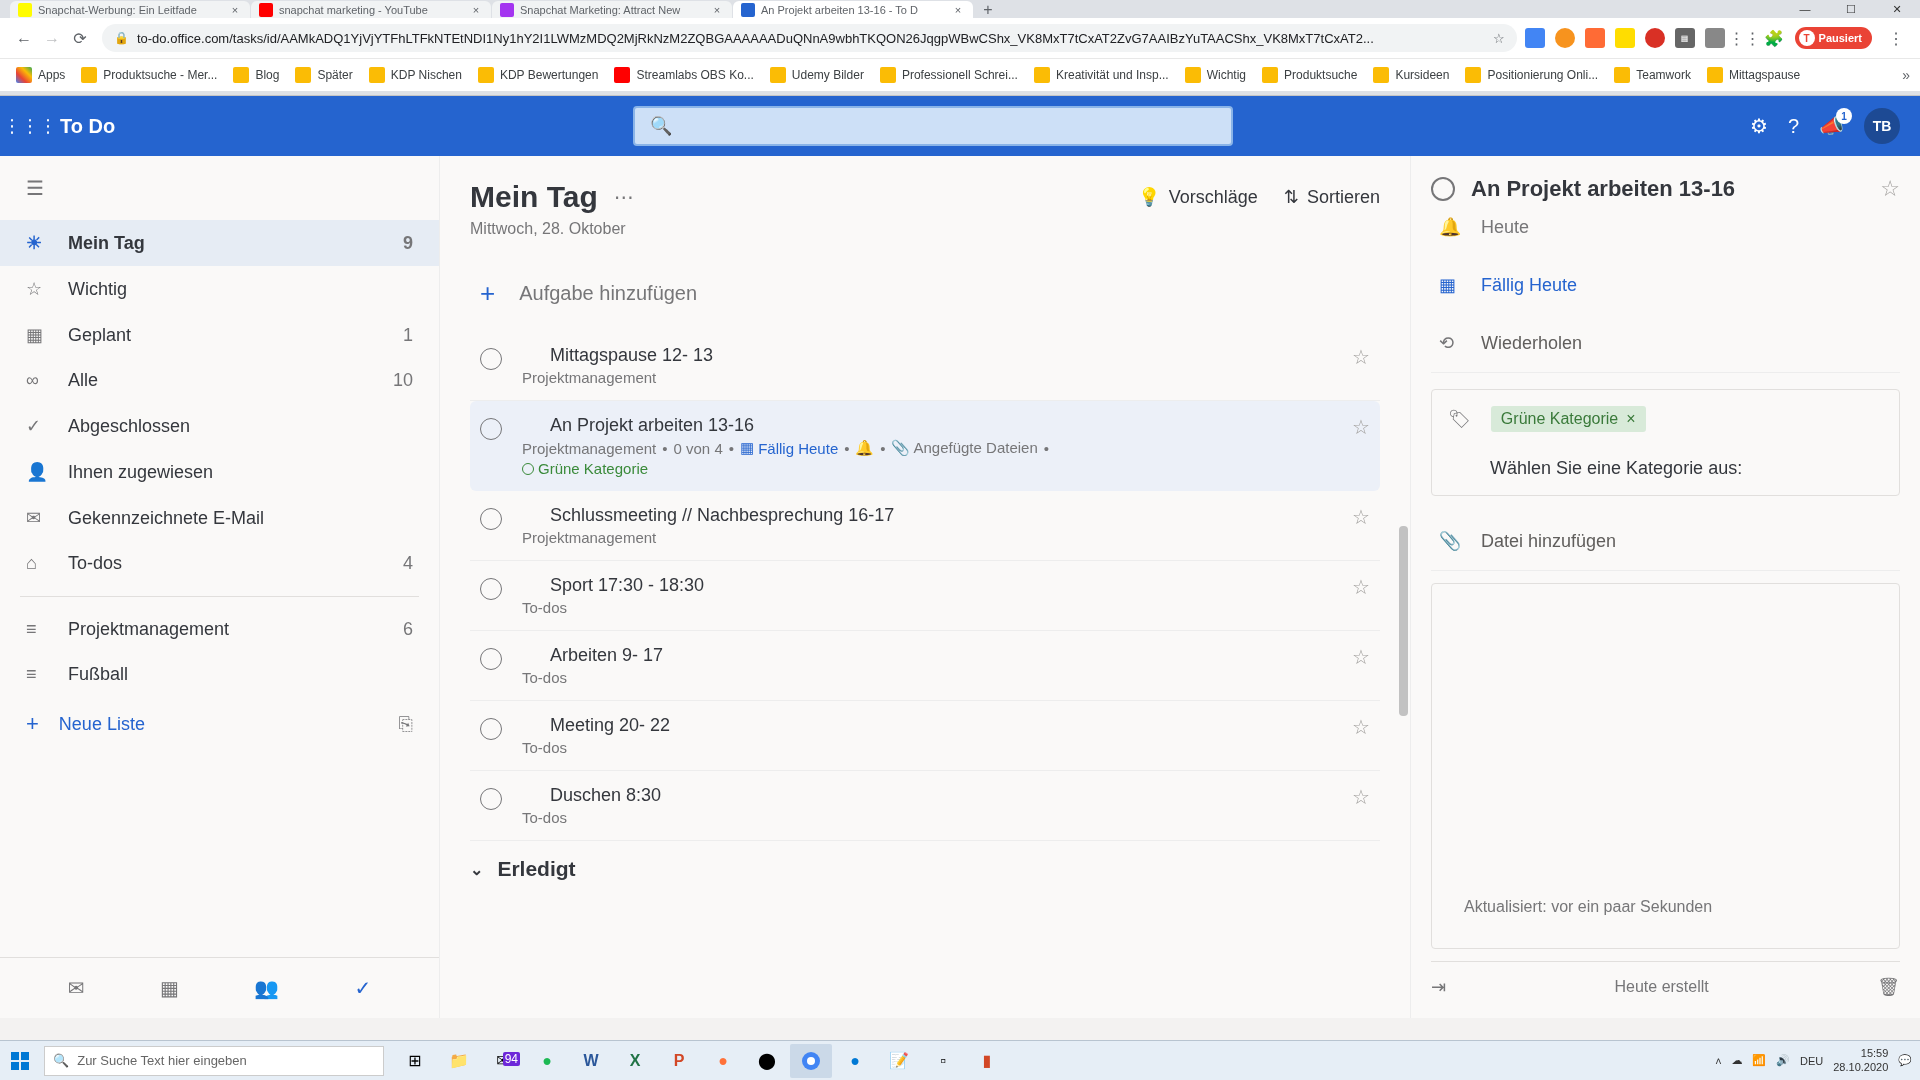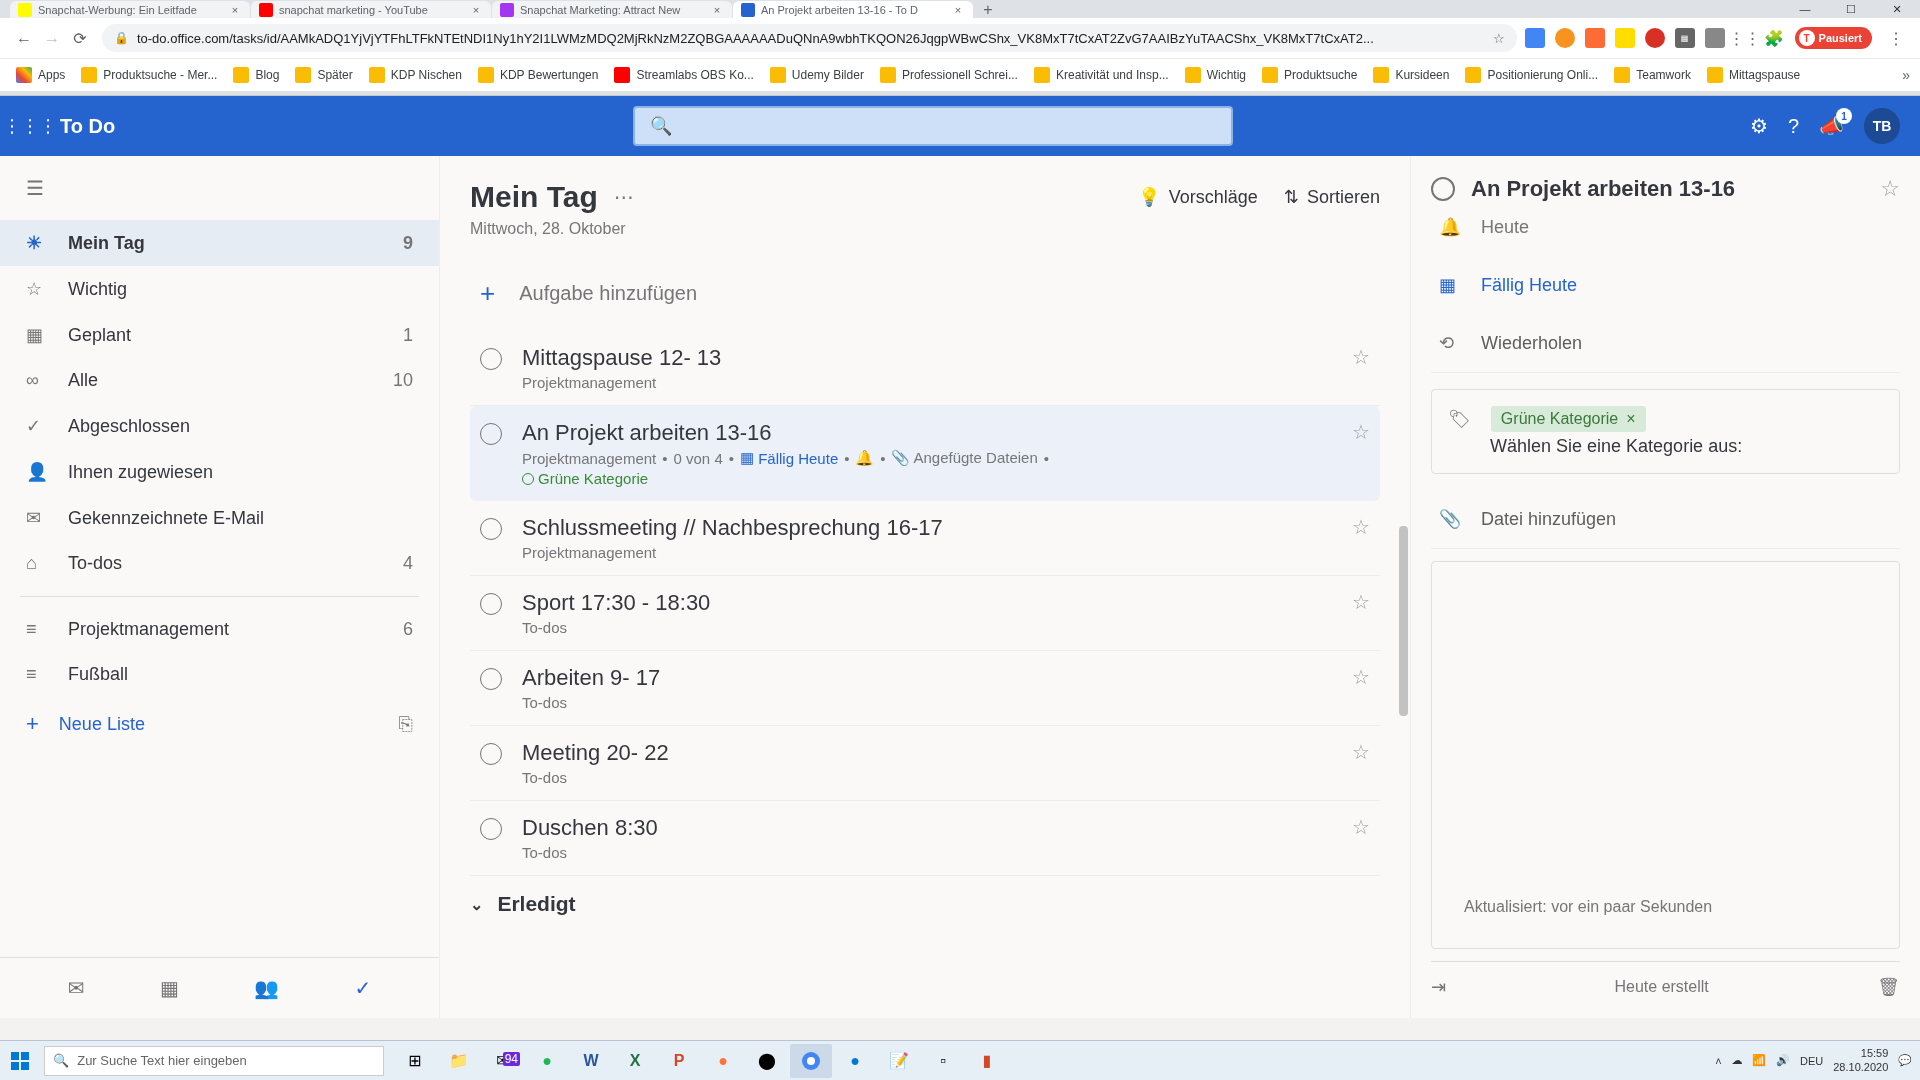--- a/index.html
+++ b/index.html
@@ -65,21 +65,21 @@
 .main-actions { margin-left: auto; display: flex; gap: 26px; }
 .main-action { display: flex; align-items: center; gap: 8px; font-size: 18px; color: #34373d; }
 .main-date { font-size: 16px; color: #767678; margin-top: 6px; }
 .add-task { display: flex; align-items: center; margin-top: 26px; padding: 14px 10px; font-size: 20px; color: #767678; }
 .add-task .plus { font-size: 26px; color: #2564cf; margin-right: 24px; }
 .task-list { margin-top: 8px; }
 .task { display: flex; align-items: flex-start; padding: 14px 10px; border-bottom: 1px solid #ededed; background: #faf9f8; position: relative; }
 .task.selected { background: #ecf0f8; border-radius: 6px; border-bottom: none; }
 .task .circle { width: 22px; height: 22px; border: 1.5px solid #767678; border-radius: 50%; margin-right: 20px; flex-shrink: 0; margin-top: 3px; }
 .task .content { flex: 1; }
-.task .title { font-size: 22px; color: #34373d; }
+.task .title { font-size: 18px; color: #34373d; margin-left: 28px; }
 .task .meta { font-size: 15px; color: #767678; margin-top: 3px; display: flex; flex-wrap: wrap; align-items: center; gap: 6px; }
 .task .meta .due { color: #2564cf; display: flex; align-items: center; gap: 4px; }
 .task .meta .cat { color: #3a8a3a; display: flex; align-items: center; gap: 4px; }
 .task .meta .cat-dot { width: 12px; height: 12px; border: 1.5px solid #3a8a3a; border-radius: 50%; }
 .task .star { font-size: 20px; color: #a19f9d; margin-left: 10px; }
 .done-section { display: flex; align-items: center; padding: 16px 0; font-size: 21px; font-weight: 600; color: #34373d; }
 .done-section .chev { margin-right: 14px; font-size: 16px; }
 .main-scroll { position: absolute; right: 2px; top: 370px; width: 9px; height: 190px; background: #c2c2c2; border-radius: 4px; }
 
 
@@ -90,21 +90,21 @@
 .dt-star { font-size: 22px; color: #a19f9d; }
 .dt-row { display: flex; align-items: center; gap: 20px; padding: 18px 8px; font-size: 18px; color: #605e5c; border-bottom: 1px solid #ededed; }
 .dt-row.nb { border-bottom: none; }
 .dt-row .ico { width: 22px; color: #767678; font-size: 18px; }
 .dt-row.due { color: #2564cf; }
 .dt-row.due .ico { color: #2564cf; }
 .dt-cat-box { border: 1px solid #e1dfdd; border-radius: 4px; padding: 16px; margin: 16px 0; }
 .dt-cat-hdr { display: flex; align-items: center; gap: 20px; }
 .dt-cat-pill { background: #d8ead9; color: #3a7a3a; padding: 4px 10px; border-radius: 3px; font-size: 16px; display: flex; align-items: center; gap: 8px; }
 .dt-cat-pill .x { color: #3a7a3a; cursor: pointer; }
-.dt-cat-sub { margin-top: 4px; font-size: 18px; color: #34373d; margin-left: 42px; }
+.dt-cat-sub { margin-top: 26px; font-size: 18px; color: #34373d; margin-left: 42px; }
 .dt-file { display: flex; align-items: center; gap: 14px; padding: 14px 0; }
 .dt-file .pdf-ico { width: 48px; height: 48px; background: #2564cf; color: #fff; display: flex; align-items: center; justify-content: center; font-size: 14px; font-weight: 700; border-radius: 3px; }
 .dt-file .fname { font-size: 18px; color: #34373d; }
 .dt-file .fmeta { font-size: 15px; color: #767678; margin-top: 3px; }
 .dt-note { flex:1; min-height: 50px; margin: 12px 0; border: 1px solid #e1dfdd; border-radius: 4px; padding: 32px; font-size: 16px; color: #767678; display:flex; align-items:flex-end; }
 .dt-footer { display: flex; align-items: center; padding-top: 14px; border-top: 1px solid #e1dfdd; color: #767678; font-size: 16px; }
 .dt-footer .created { flex: 1; text-align: center; }
 
 
 .taskbar { position: absolute; bottom: 0; left: 0; right: 0; height: 40px; background: #e6eef6; border-top: 1px solid #b8c4d0; display: flex; align-items: center; }

